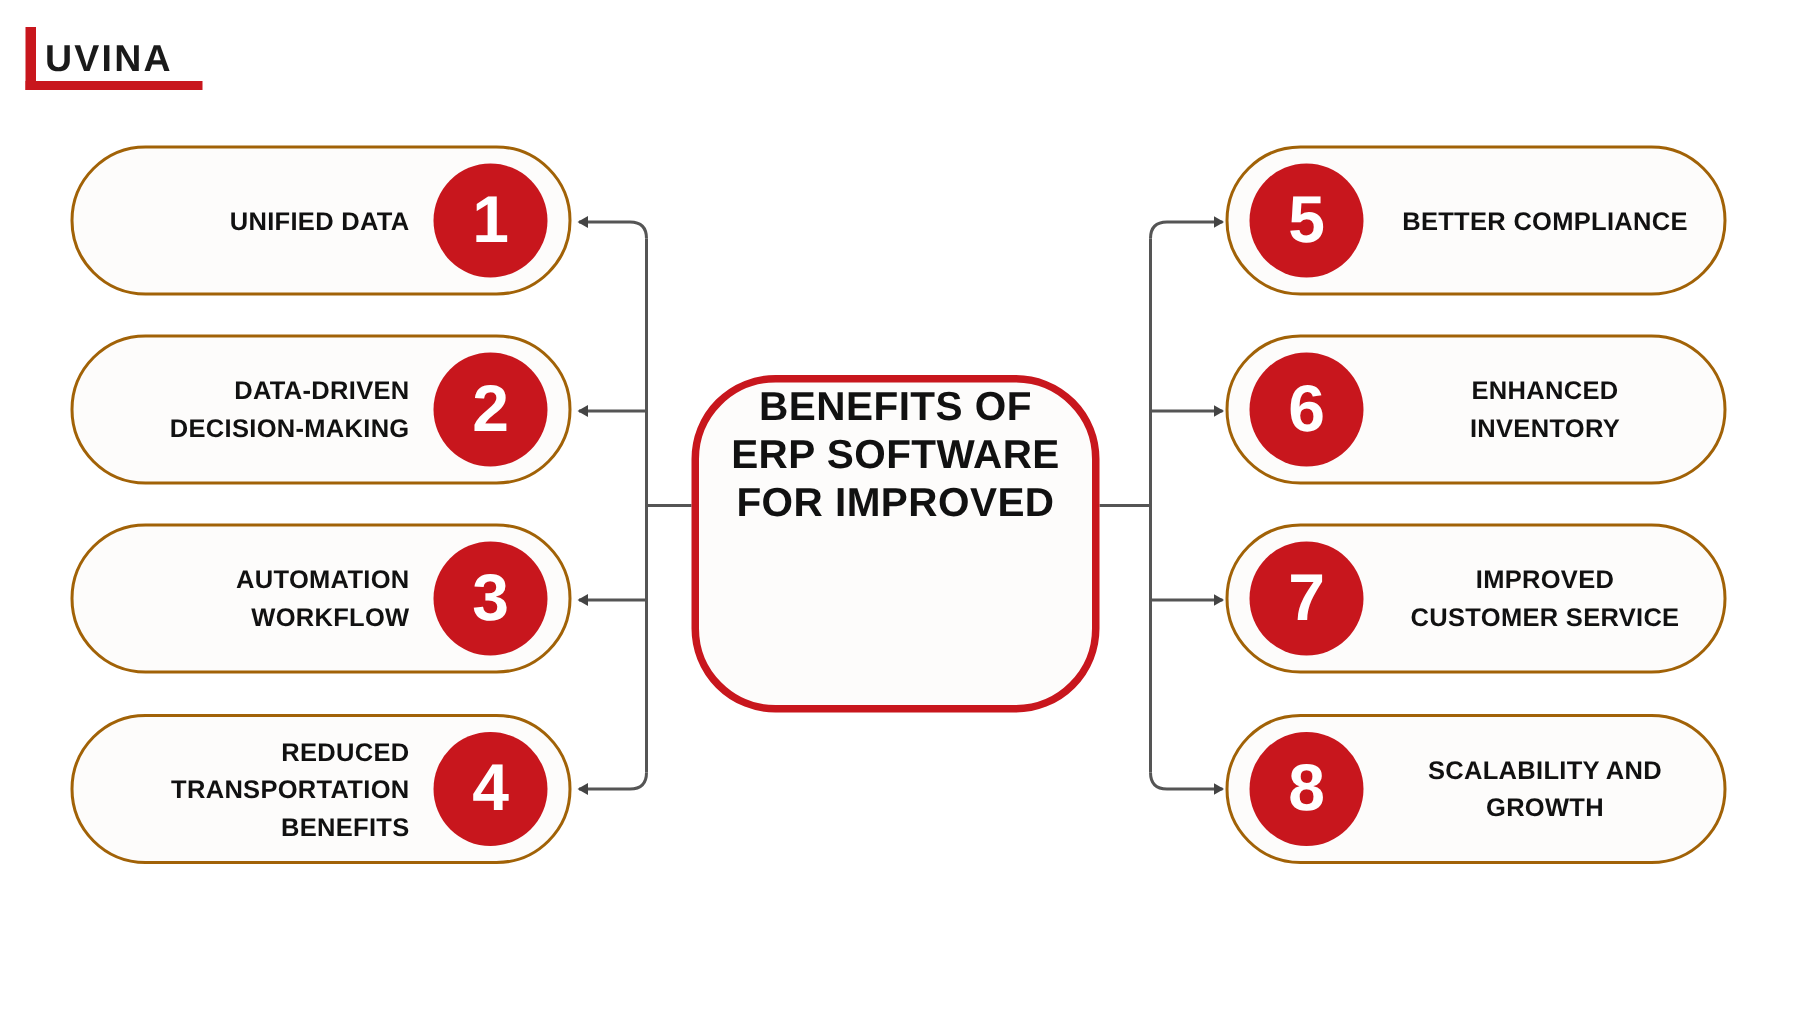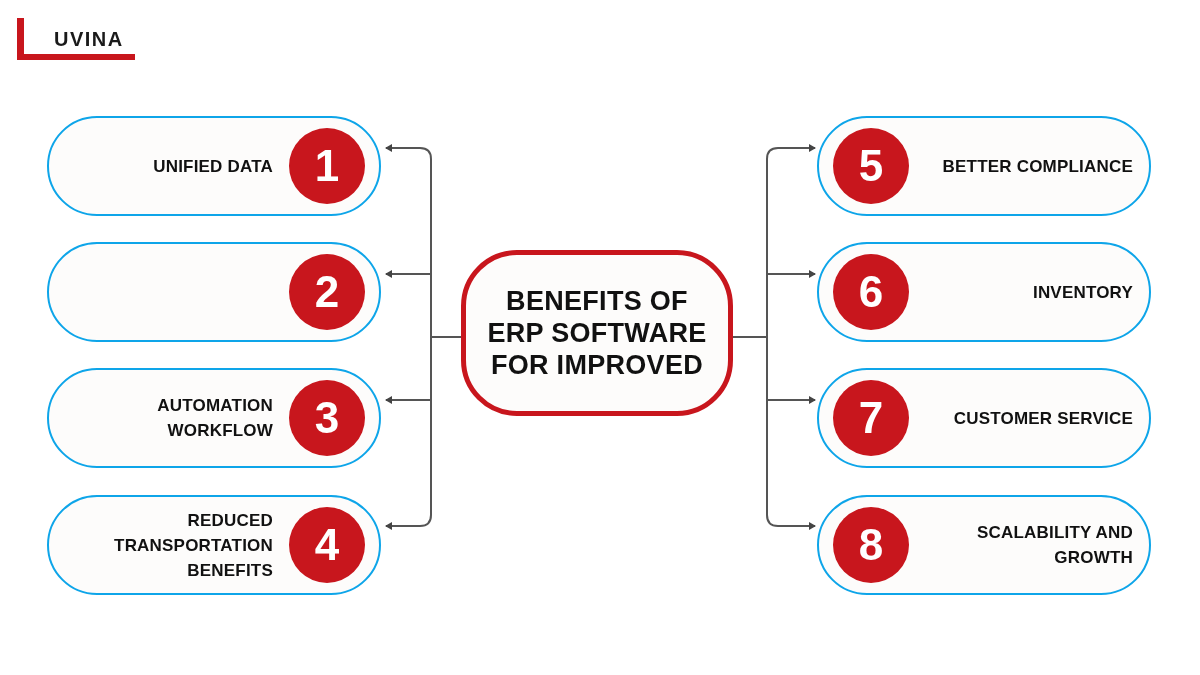--- a/index.html
+++ b/index.html
@@ -3,47 +3,47 @@
 <meta charset="utf-8">
 <style>
   html, body { margin: 0; padding: 0; }
   body {
     width: 1200px; height: 675px; position: relative; overflow: hidden;
     background: #ffffff;
     font-family: "Liberation Sans", "DejaVu Sans", sans-serif;
   }
   .logo { position: absolute; left: 17px; top: 18px; width: 120px; height: 42px; }
   .logo-bar-h { position: absolute; left: 0; bottom: 0; width: 118px; height: 6px; background: #c8161d; }
-  .logo-text { position: absolute; left: 13px; top: 6px; font-size: 20px; font-weight: 700; letter-spacing: 1.5px; color: #1a1a1a; line-height: 30px; margin-left: 24px; }
+  .logo-text { position: absolute; left: 13px; top: 6px; font-size: 25px; font-weight: 700; letter-spacing: 1.5px; color: #1a1a1a; line-height: 30px; }
 
   .connectors { position: absolute; left: 0; top: 0; width: 1200px; height: 675px; }
 
   .pill {
     position: absolute; width: 334px; height: 100px;
-    border: 2px solid #0ea5e9; border-radius: 52px;
-    background: #fdfcfb; box-sizing: border-box; margin-top: 19px;
+    border: 2px solid #a16207; border-radius: 52px;
+    background: #fdfcfb; box-sizing: border-box;
   }
   .pill .num {
     position: absolute; top: 10px; width: 76px; height: 76px; border-radius: 50%;
     background: #c8161d; color: #fff; font-size: 44px; font-weight: 700;
     display: flex; align-items: center; justify-content: center; line-height: 1;
   }
   .pill .label {
     position: absolute; top: 0; bottom: 0; display: flex; flex-direction: column; justify-content: center;
     font-size: 17px; font-weight: 700; color: #111; line-height: 25px; letter-spacing: 0.2px;
   }
   .pill.left .num { right: 14px; }
   .pill.left .label { right: 106px; left: 20px; text-align: right; }
   .pill.right .num { left: 14px; }
-  .pill.right .label { left: 108px; right: 16px; text-align: right; }
+  .pill.right .label { left: 108px; right: 16px; text-align: center; }
 
   .center {
-    position: absolute; left: 461px; top: 250px; width: 272px; height: 166px;
+    position: absolute; left: 461px; top: 250px; width: 272px; height: 225px;
     border: 5px solid #c8161d; border-radius: 56px; background: #fdfcfb; box-sizing: border-box;
-    display: flex; align-items: center; justify-content: center; text-align: center;
+    display: flex; align-items: flex-start; justify-content: center; text-align: center;
   }
   .center .title { font-size: 27px; font-weight: 700; color: #111; line-height: 32px; letter-spacing: 0.3px; }
 </style>
 </head>
 <body>
 
 <div class="logo">
   <div class="logo-bar-h"></div>
   <div style="position:absolute;left:0;top:0;width:7px;height:42px;background:#c8161d;"></div>
   <div class="logo-text">UVINA</div>
@@ -73,20 +73,24 @@
   </g>
 </svg>
 
 <div class="pill left" style="left:47px;top:97px;">
   <div class="label">
     <span>UNIFIED DATA</span>
   </div>
   <div class="num">1</div>
 </div>
 <div class="pill left" style="left:47px;top:223px;">
+  <div class="label">
+    <span>DATA-DRIVEN</span>
+      <span>DECISION-MAKING</span>
+  </div>
   <div class="num">2</div>
 </div>
 <div class="pill left" style="left:47px;top:349px;">
   <div class="label">
     <span>AUTOMATION</span>
       <span>WORKFLOW</span>
   </div>
   <div class="num">3</div>
 </div>
 <div class="pill left" style="left:47px;top:476px;">
@@ -108,26 +112,28 @@
 
 <div class="pill right" style="left:817px;top:97px;">
   <div class="num">5</div>
   <div class="label">
     <span>BETTER COMPLIANCE</span>
   </div>
 </div>
 <div class="pill right" style="left:817px;top:223px;">
   <div class="num">6</div>
   <div class="label">
+    <span>ENHANCED</span>
       <span>INVENTORY</span>
   </div>
 </div>
 <div class="pill right" style="left:817px;top:349px;">
   <div class="num">7</div>
   <div class="label">
+    <span>IMPROVED</span>
       <span>CUSTOMER SERVICE</span>
   </div>
 </div>
 <div class="pill right" style="left:817px;top:476px;">
   <div class="num">8</div>
   <div class="label">
     <span>SCALABILITY AND</span>
       <span>GROWTH</span>
   </div>
 </div>

